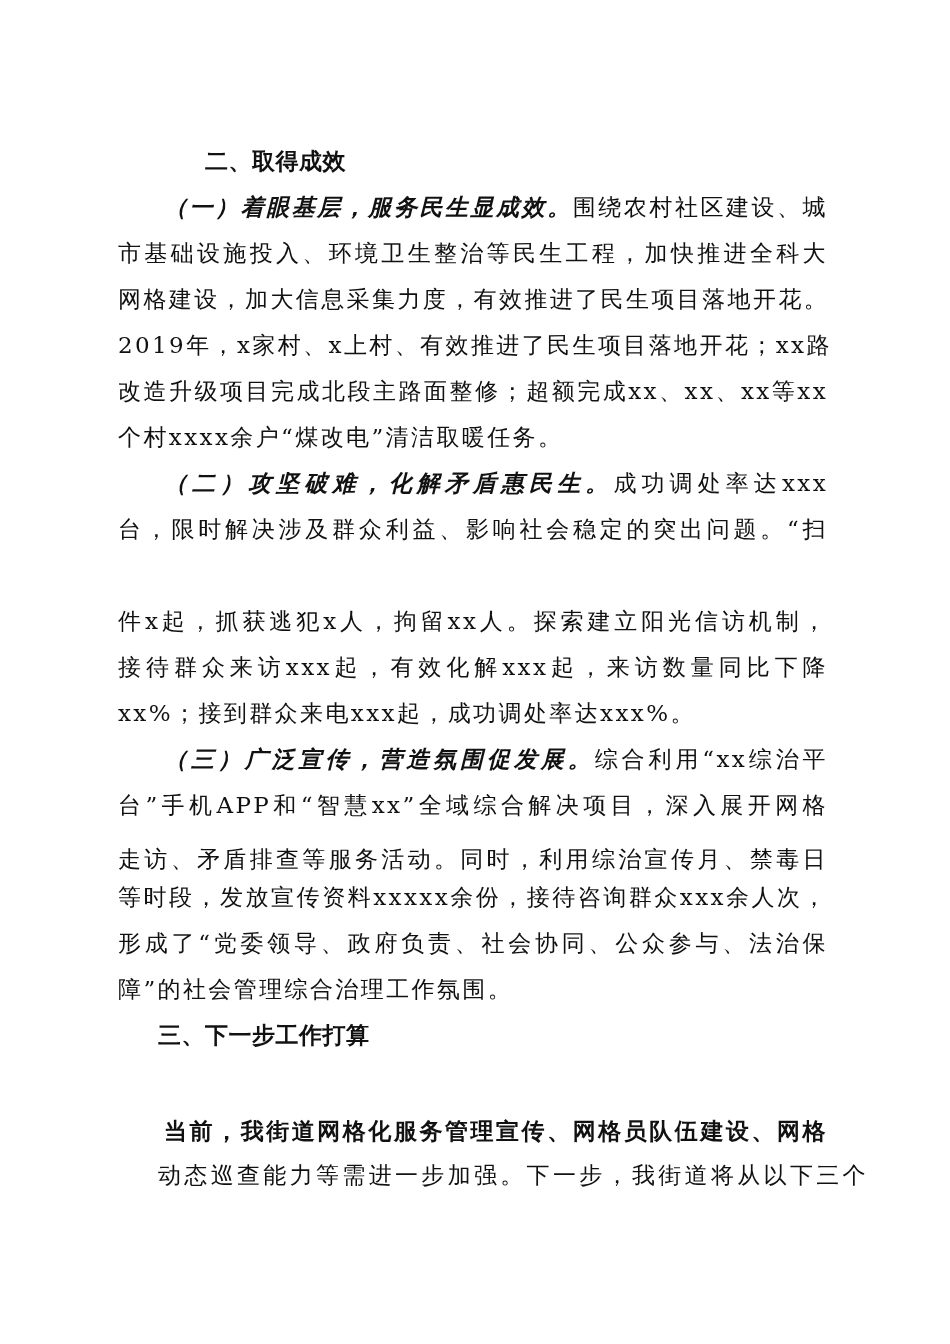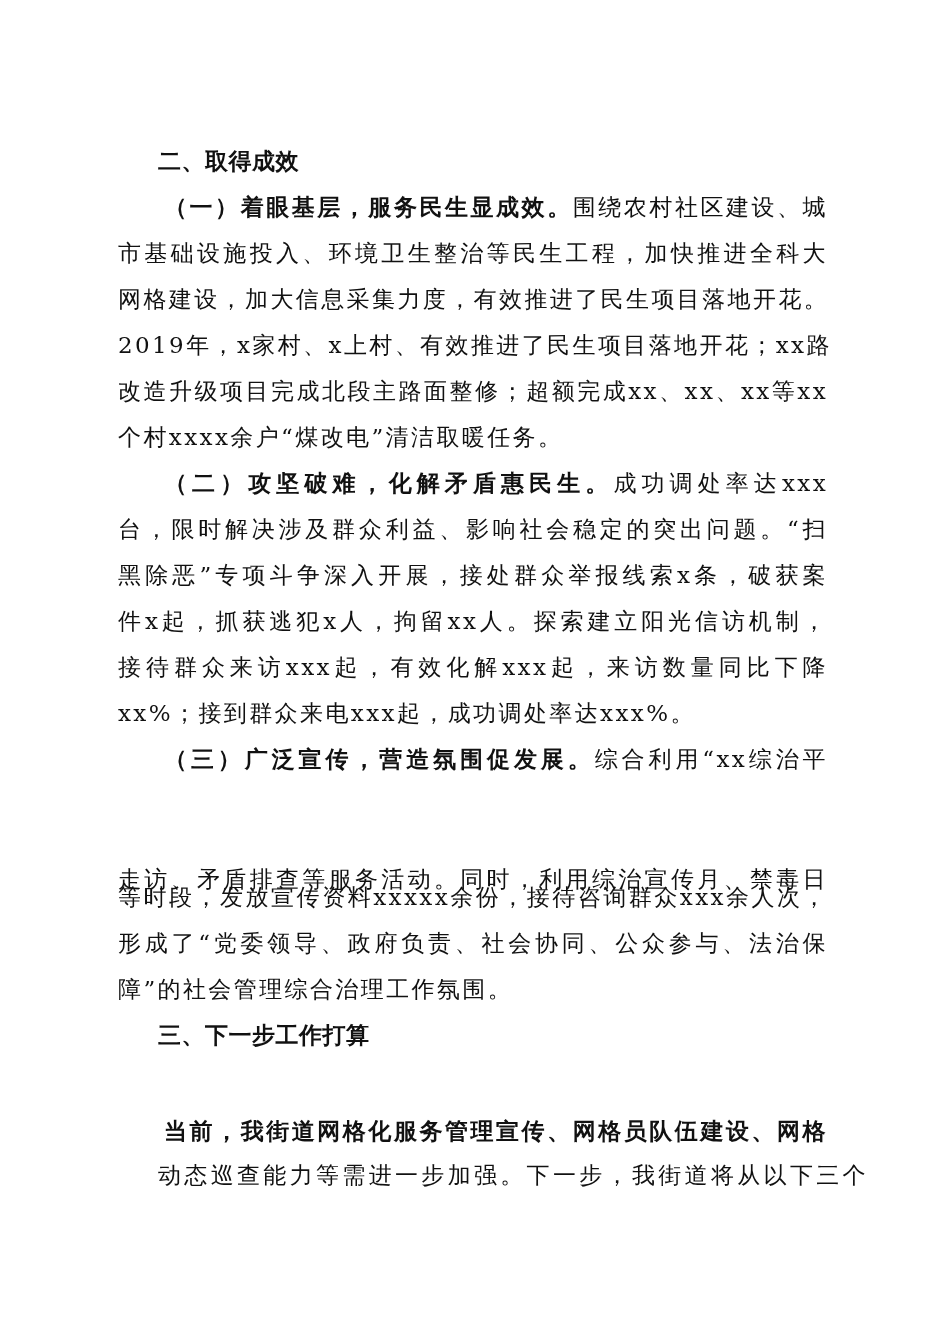--- a/index.html
+++ b/index.html
@@ -26,45 +26,45 @@
       left: 158px;
       font-family: "DejaVu Sans", "Liberation Sans", sans-serif;
       font-weight: bold;
       font-size: 23px;
       color: #111;
       white-space: nowrap;
       line-height: 46px;
       height: 46px;
       letter-spacing: 0.5px;
     }
-    .bold { font-weight: bold; font-family: "DejaVu Sans", "Liberation Sans", sans-serif; }
+    .bold { font-weight: bold; font-family: "DejaVu Sans", "Liberation Sans", sans-serif; font-style: italic; }
   </style>
 </head>
 <body>
 
 <div class="page">
 
-  <div class="heading" style="top:138px;">二、取得成效</div>
+  <div class="heading" style="top:138px;margin-left:47px;">二、取得成效</div>
 
   <div class="line indent" style="top:184px;"><span class="bold">（一）着眼基层，服务民生显成效。</span><span>围绕农村社区建设、城</span></div>
   <div class="line" style="top:230px;">市基础设施投入、环境卫生整治等民生工程，加快推进全科大</div>
   <div class="line" style="top:276px;">网格建设，加大信息采集力度，有效推进了民生项目落地开花。</div>
   <div class="line" style="top:322px;">2019年，x家村、x上村、有效推进了民生项目落地开花；xx路</div>
   <div class="line" style="top:368px;">改造升级项目完成北段主路面整修；超额完成xx、xx、xx等xx</div>
   <div class="line last" style="top:414px;">个村xxxx余户“煤改电”清洁取暖任务。</div>
 
   <div class="line indent" style="top:460px;"><span class="bold">（二）攻坚破难，化解矛盾惠民生。</span><span>成功调处率达xxx</span></div>
   <div class="line" style="top:506px;">台，限时解决涉及群众利益、影响社会稳定的突出问题。“扫</div>
-  <div class="line" style="top:552px;">黑除恶”专项斗争深入开展，接处群众举报线索x条，破获案</div>
   <div class="line" style="top:598px;">件x起，抓获逃犯x人，拘留xx人。探索建立阳光信访机制，</div>
   <div class="line" style="top:644px;">接待群众来访xxx起，有效化解xxx起，来访数量同比下降</div>
   <div class="line last" style="top:690px;">xx%；接到群众来电xxx起，成功调处率达xxx%。</div>
 
   <div class="line indent" style="top:736px;"><span class="bold">（三）广泛宣传，营造氛围促发展。</span><span>综合利用“xx综治平</span></div>
-  <div class="line" style="top:856px;">走访、矛盾排查等服务活动。同时，利用综治宣传月、禁毒日</div>
+  <div class="line" style="top:782px;">台”手机APP和“智慧xx”全域综合解决项目，深入展开网格</div>
+  <div class="line" style="top:836px;">走访、矛盾排查等服务活动。同时，利用综治宣传月、禁毒日</div>
   <div class="line" style="top:874px;">等时段，发放宣传资料xxxxx余份，接待咨询群众xxx余人次，</div>
   <div class="line" style="top:920px;">形成了“党委领导、政府负责、社会协同、公众参与、法治保</div>
   <div class="line last" style="top:966px;">障”的社会管理综合治理工作氛围。</div>
 
   <div class="heading" style="top:1012px;">三、下一步工作打算</div>
 
   <div class="line indent" style="top:1108px;font-weight:bold;">当前，我街道网格化服务管理宣传、网格员队伍建设、网格</div>
   <div class="line" style="top:1152px;margin-left:40px;">动态巡查能力等需进一步加强。下一步，我街道将从以下三个</div>
 
 </div>

